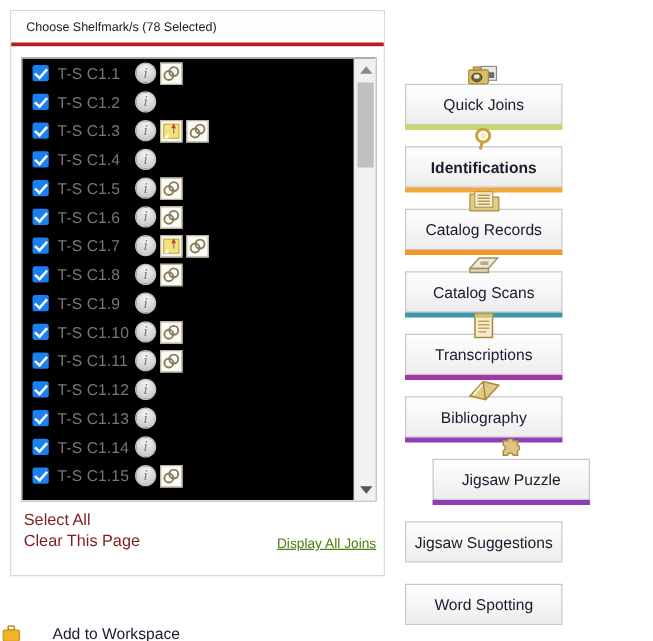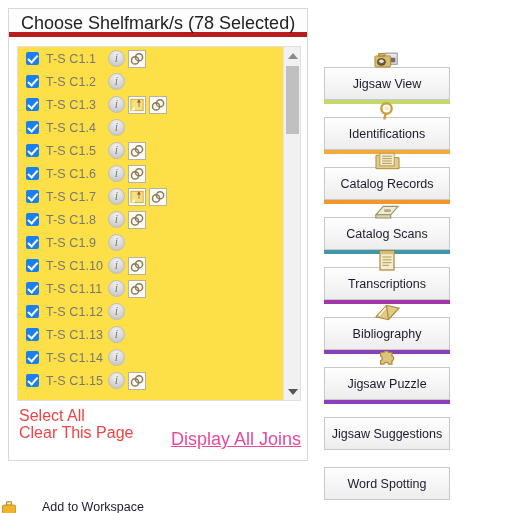--- a/index.html
+++ b/index.html
@@ -24,37 +24,37 @@
     width: 300px;
     height: 453px;
     border: 1px solid #d8d8d8;
     background: #ffffff;
     box-sizing: border-box;
   }
   #panel-header {
     height: 28px;
     line-height: 28px;
     padding-left: 12px;
-    font-size: 18px;
+    font-size: 10px;
     color: #222;
-    border-bottom: 5px solid #b91c1c;
+    border-bottom: 3px solid #b91c1c;
     background: #fdfdfd;
     box-sizing: border-box;
     white-space: nowrap;
   }
 
   
   #list-region {
     position: absolute;
     left: 8px;
     top: 37px;
     width: 284px;
     height: 355px;
     border: 1px solid #e0e0e0;
-    background: #fde047;
+    background: #000000;
     box-sizing: border-box;
     overflow: hidden;
   }
   #list-scroll {
     position: absolute;
     left: 0; top: 0;
     width: 266px;
     height: 100%;
     overflow: hidden;
   }
@@ -183,33 +183,33 @@
 
   
   #panel-links {
     position: absolute;
     left: 10px;
     top: 398px;
     width: 282px;
     height: 46px;
   }
   .lnk {
-    color: #ef4444;
-    font-size: 16px;
+    color: #7f1d1d;
+    font-size: 13px;
     text-decoration: none;
     cursor: pointer;
     display: block;
     line-height: 17px;
   }
   #display-all-joins {
     position: absolute;
     right: 0;
     top: 22px;
-    color: #ec4899;
-    font-size: 18px;
+    color: #4d7c0f;
+    font-size: 11px;
     text-decoration: underline;
     cursor: pointer;
     padding-left: 38px;
   }
 
   
   #action-column {
     position: absolute;
     left: 324px;
     top: 0;
@@ -481,24 +481,24 @@
       <span class="act-ico">
         <svg width="26" height="20" viewBox="0 0 28 21">
           <rect x="12" y="2" width="13" height="12" fill="#e6e6e6" stroke="#8a8a8a" stroke-width="1"></rect>
           <rect x="17" y="7" width="6" height="5" fill="#6d6d6d"></rect>
           <rect x="1" y="5" width="17" height="12" rx="1.5" fill="#d9bd6a" stroke="#a8893a" stroke-width="1"></rect>
           <rect x="5" y="2.5" width="6" height="2.8" fill="#c9ab58" stroke="#a8893a" stroke-width="1"></rect>
           <ellipse cx="8" cy="11.5" rx="4.3" ry="3.6" fill="#6f6246" stroke="#4f462f" stroke-width="1"></ellipse>
           <ellipse cx="8" cy="10.7" rx="2.5" ry="1.9" fill="#efe7cd"></ellipse>
         </svg>
       </span>
-      <span class="act-label">Jigsaw View</span>
+      <span class="act-label">Quick Joins</span>
       <span class="bar" style="background: rgb(195, 217, 106);"></span>
     </div>
-    <div class="act" style="top: 117px;">
+    <div class="act" style="top: 117px; font-weight: bold;">
       <span class="act-ico">
         <svg width="20" height="20" viewBox="0 0 20 20">
           <circle cx="9.5" cy="7.5" r="5.2" fill="none" stroke="#c9a23d" stroke-width="2.4"></circle>
           <circle cx="9.5" cy="7.5" r="2.1" fill="#f3e6b8"></circle>
           <path d="M9 12 L7.2 18.5" stroke="#c9a23d" stroke-width="2.4" fill="none"></path>
         </svg>
       </span>
       <span class="act-label">Identifications</span>
       <span class="bar" style="background: rgb(240, 169, 58);"></span>
     </div>
@@ -549,21 +549,21 @@
       <span class="act-ico">
         <svg width="25" height="18" viewBox="0 0 26 18">
           <path d="M1 14 L12 2 L25 5 L14 17 Z" fill="#e0c887" stroke="#a8893a" stroke-width="1.2"></path>
           <path d="M12 2 L14 17" stroke="#a8893a" stroke-width="1.2" fill="none"></path>
           <path d="M4 13 L11.2 4.5" stroke="#fff6de" stroke-width="1.6" fill="none"></path>
         </svg>
       </span>
       <span class="act-label">Bibliography</span>
       <span class="bar" style="background: rgb(140, 63, 184);"></span>
     </div>
-    <div class="act" style="top: 367px;">
+    <div class="act" style="top: 367px; margin-left: 22px;">
       <span class="act-ico">
         <svg width="22" height="20" viewBox="0 0 22 20">
           <path d="M8 1.5 a2.4 2.4 0 0 1 4.6 0 h3.4 v3.6 a2.4 2.4 0 0 1 0 4.6 v3.4 h-3.4 a2.4 2.4 0 0 0-4.6 0 H4.6 V9.7 a2.4 2.4 0 0 0 0-4.6 V1.5 Z" fill="#ddc47f" stroke="#a8893a" stroke-width="1.2"></path>
         </svg>
       </span>
       <span class="act-label">Jigsaw Puzzle</span>
       <span class="bar" style="background: rgb(140, 63, 184);"></span>
     </div>
     <div class="act" style="top: 417px;">
       <span class="act-label">Jigsaw Suggestions</span>

